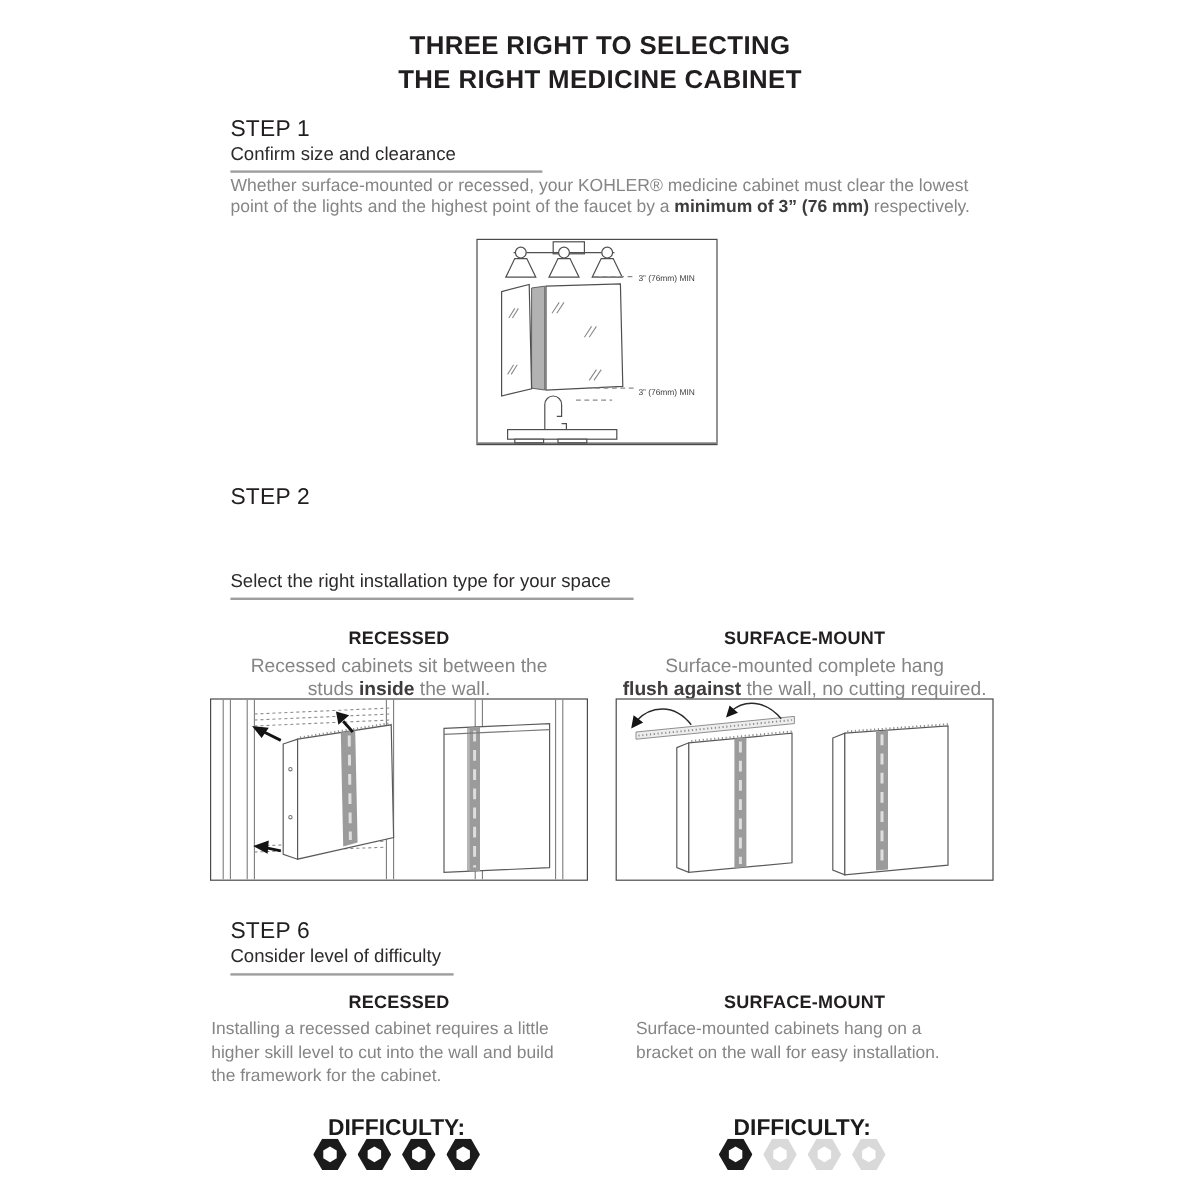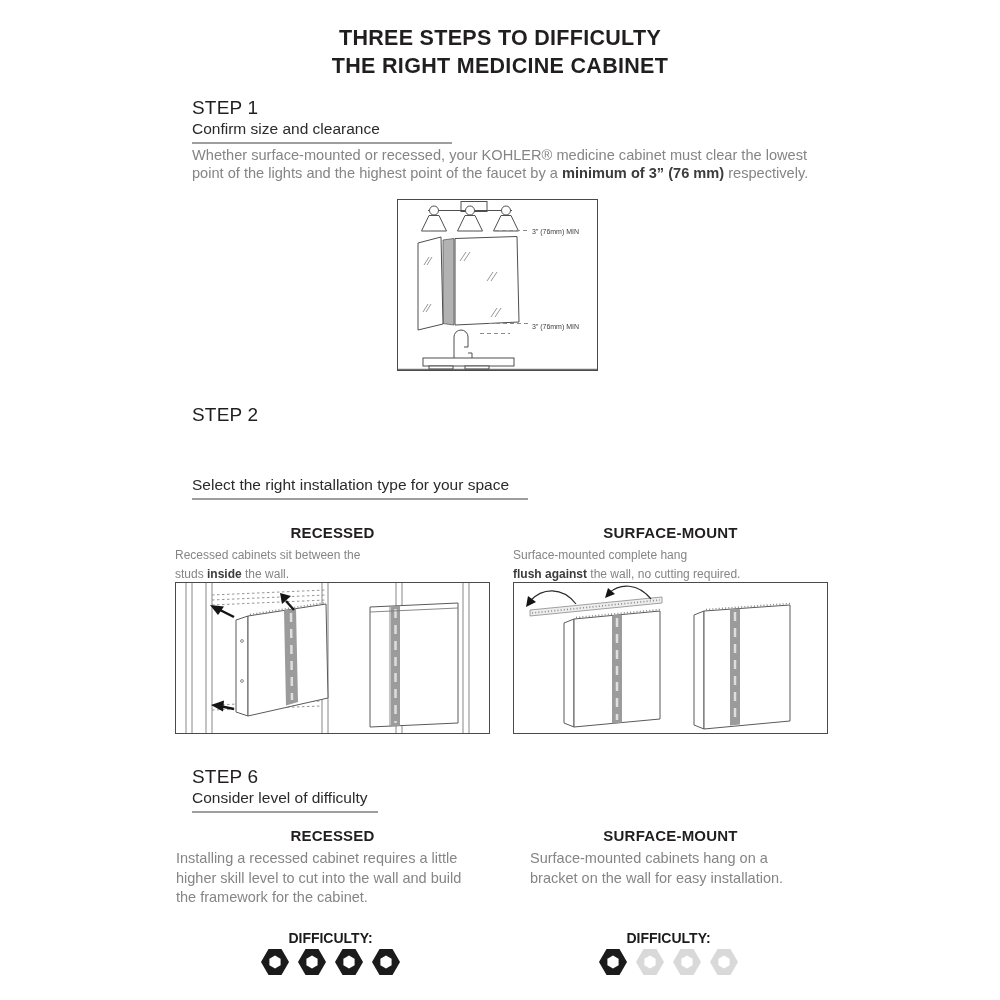--- a/index.html
+++ b/index.html
@@ -34,30 +34,30 @@
   #d2l-box{ left:175px; top:582px; width:315px; height:152px; }
   #d2r-box{ left:513px; top:582px; width:315px; height:152px; }
   .diagram-box svg{ display:block; width:100%; height:100%; }
   .col-heading {
     position:absolute; width:315px; text-align:center; font-size:15px; font-weight:bold;
     color:#211e1f; letter-spacing:.2px;
   }
   #c2l-heading{ left:175px; top:524px; } #c2r-heading{ left:513px; top:524px; }
   #c3l-heading{ left:175px; top:827px; } #c3r-heading{ left:513px; top:827px; }
   .col-desc {
-    position:absolute; width:315px; text-align:left; font-size:12px; color:#858585; line-height:19px;
+    position:absolute; width:315px; text-align:center; font-size:16px; color:#858585; line-height:19px;
   }
   #c2l-desc{ left:175px; top:546px; } #c2r-desc{ left:513px; top:546px; }
   .col-desc .bline{ white-space:nowrap; }
   .col-desc3 {
     position:absolute; font-size:14.5px; color:#858585; line-height:19.5px;
   }
   #c3l-desc{ left:176px; top:849px; width:310px; } #c3r-desc{ left:530px; top:849px; width:310px; }
   .difficulty-label {
-    position:absolute; width:315px; text-align:center; font-size:14px; font-weight:bold; color:#1b1b1b;
+    position:absolute; width:315px; text-align:center; font-size:19px; font-weight:bold; color:#1b1b1b;
   }
   #diff-l-label{ left:173px; top:930px; } #diff-r-label{ left:511px; top:930px; }
   .hex-row { position:absolute; top:949px; display:flex; gap:9px; }
   #hex-row-l{ left:261px; } #hex-row-r{ left:599px; }
   .hex { width:28px; height:26px; }
   .hex-filled .nut { fill:#1b1b1b; }
   .hex-empty .nut { fill:#d9d9d9; }
   .hex .hole { fill:#ffffff; }
   .dline { stroke:#4f4f4f; stroke-width:1; fill:none; }
   .dfill { stroke:#4f4f4f; stroke-width:1; fill:#ffffff; }
@@ -74,21 +74,21 @@
   .arrow { fill:#141414; stroke:none; }
   .arrowline { stroke:#141414; stroke-width:2.4; fill:none; }
   .curve { stroke:#2a2a2a; stroke-width:1.2; fill:none; }
 </style>
 </head>
 <body>
 
 <div class="page">
 
   <div class="title">
-    <div>THREE STEPS TO DIFFICULTY</div>
+    <div>THREE RIGHT TO SELECTING</div>
     <div>THE RIGHT MEDICINE CABINET</div>
   </div>
 
   <div class="step-heading" id="s1-heading">STEP 1</div>
   <div class="step-subtitle" id="s1-subtitle">Confirm size and clearance</div>
   <div class="step-body" id="s1-body">
     <div class="bline">Whether surface-mounted or recessed, your KOHLER® medicine cabinet must clear the lowest</div>
     <div class="bline"><span>point of the lights and the highest point of the faucet by a </span><span class="emph">minimum of 3” (76 mm)</span><span> respectively.</span></div>
   </div>
 

